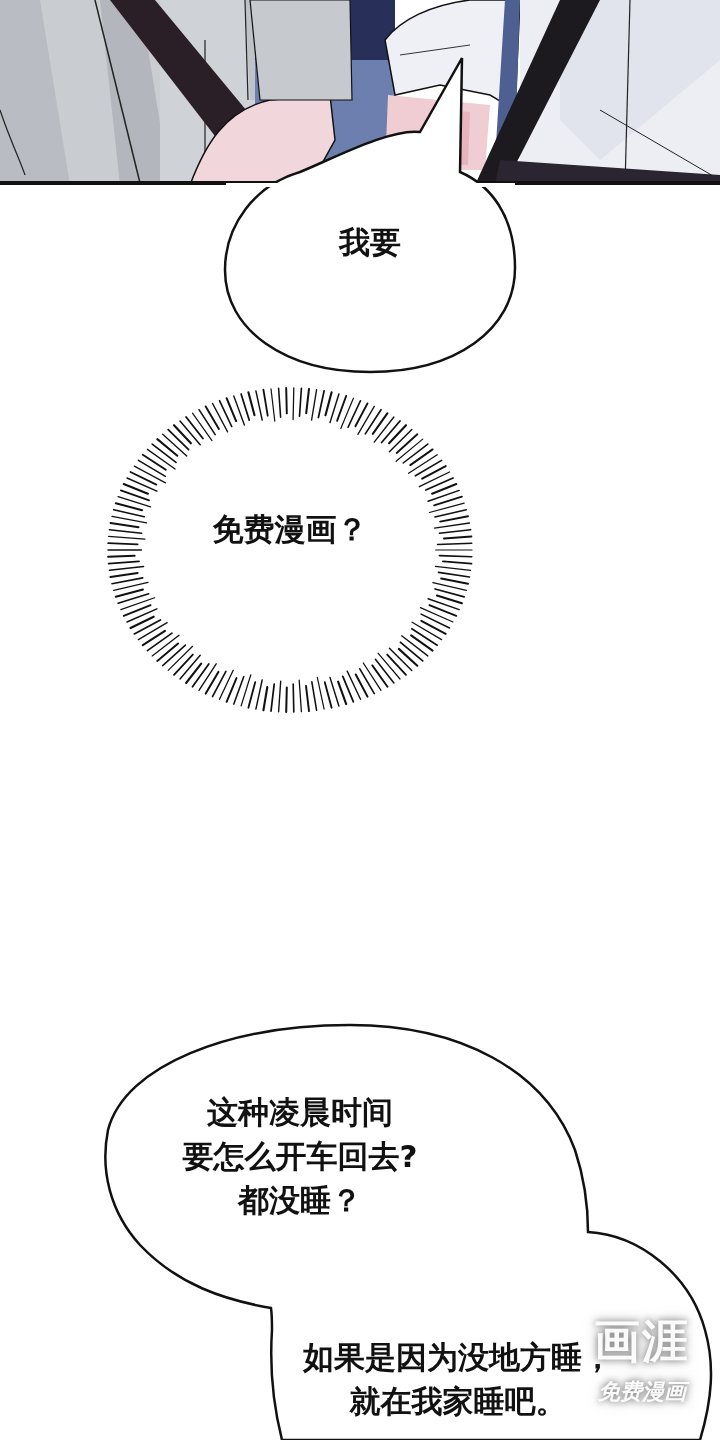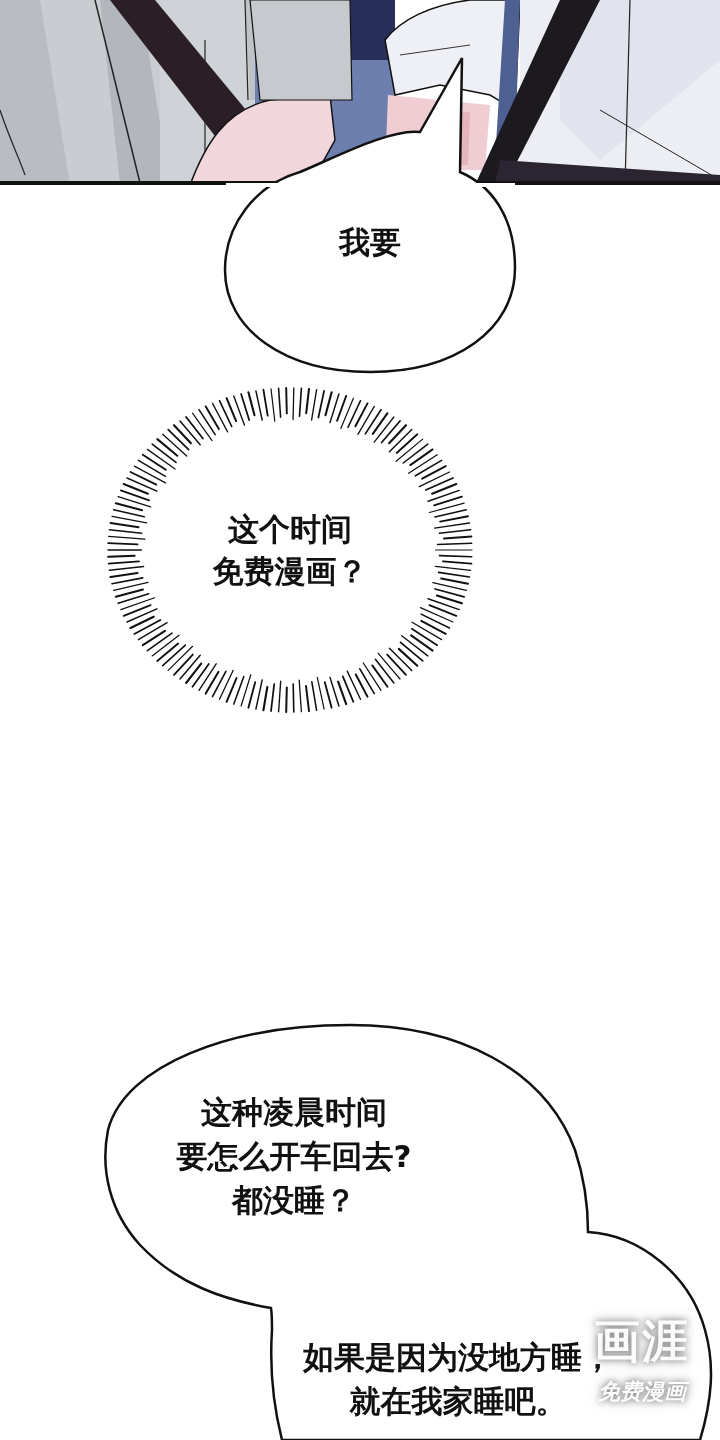--- a/index.html
+++ b/index.html
@@ -217,32 +217,31 @@
       <line x1="329.4" y1="132.5" x2="364.2" y2="123.2" stroke-width="1.20"></line>
       <line x1="334.9" y1="136.9" x2="366.3" y2="129.7" stroke-width="1.56"></line>
       <line x1="340.2" y1="141.6" x2="368.0" y2="136.3" stroke-width="1.93"></line>
       <line x1="334.5" y1="148.2" x2="369.5" y2="143.0" stroke-width="1.29"></line>
       <line x1="339.4" y1="153.2" x2="370.6" y2="149.7" stroke-width="1.65"></line>
       <line x1="344.0" y1="158.5" x2="371.4" y2="156.4" stroke-width="2.02"></line>
       <line x1="337.5" y1="164.5" x2="371.8" y2="163.2" stroke-width="1.38"></line>
     </g>
 </svg>
 <div class="bubble-text" style="left:190px;top:508px;width:200px;">
-  <div>这个时间</div>
   <div>免费漫画？</div>
 </div>
 
 <svg class="abs" style="left:0;top:1000px" width="720" height="440" viewBox="0 0 720 440">
   <path d="M350,25 C460,25 545,70 575,150 C585,180 588,205 588,232
            C640,235 690,275 705,330 C715,365 712,400 700,440
            L282,440 C272,400 270,360 272,330 C272,320 272,315 271,308
            C225,300 178,285 140,245 C110,212 100,170 108,130
            C125,65 230,25 350,25 Z" fill="#ffffff" stroke="#111111" stroke-width="2.5"></path>
 </svg>
-<div class="bubble-text" style="left:144px;top:1090px;width:300px;line-height:44px;">
+<div class="bubble-text" style="left:150px;top:1090px;width:300px;line-height:44px;">
   <div>这种凌晨时间</div>
   <div>要怎么开车回去?</div>
   <div>都没睡？</div>
 </div>
 <div class="bubble-text" style="left:288px;top:1335px;width:340px;line-height:44px;text-align:center;">
   <div>如果是因为没地方睡，</div>
   <div>就在我家睡吧。</div>
 </div>
 
 <div class="watermark" style="left:565px;top:1313px;width:125px;font-size:46px;line-height:56px;letter-spacing:2px;">画涯</div>

